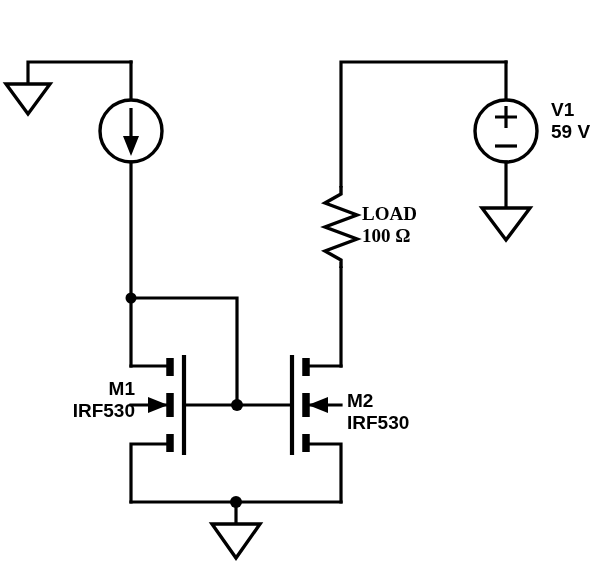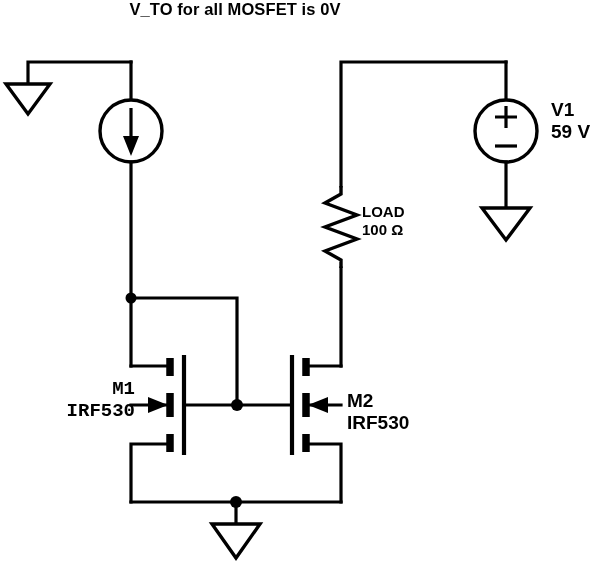--- a/index.html
+++ b/index.html
@@ -98,29 +98,29 @@
     font-size: 19px;
   }
   #v1-label {
     left: 551px;
     top: 99px;
     font-size: 19px;
   }
   #load-label {
     left: 362px;
     top: 203px;
-    font-size: 15px;
+    font-size: 19px;
+    font-family: Liberation Serif, serif;
   }
   #m1-label {
     left: 0px;
     top: 378px;
     width: 135px;
     text-align: right;
     font-size: 19px;
-    font-family: Liberation Mono, monospace;
   }
   #m2-label {
     left: 347px;
     top: 390px;
     font-size: 19px;
   }
 </style>
 </head>
 <body>
 
@@ -204,21 +204,20 @@
 
     <g>
       <path class="wire" d="M 131 502 L 341 502"></path>
       <circle class="dot" cx="236" cy="502" r="6"></circle>
       <path class="wire" d="M 236 502 L 236 524"></path>
       <polygon class="gnd-tri" points="212,524 260,524 236,558"></polygon>
     </g>
 
   </svg>
 
-  <div class="lbl" id="title-text">V_TO for all MOSFET is 0V</div>
 
 
   <div class="lbl" id="v1-label">V1
 59 V</div>
 
   <div class="lbl" id="load-label">LOAD
 100 Ω</div>
 
   <div class="lbl" id="m1-label">M1
 IRF530</div>

